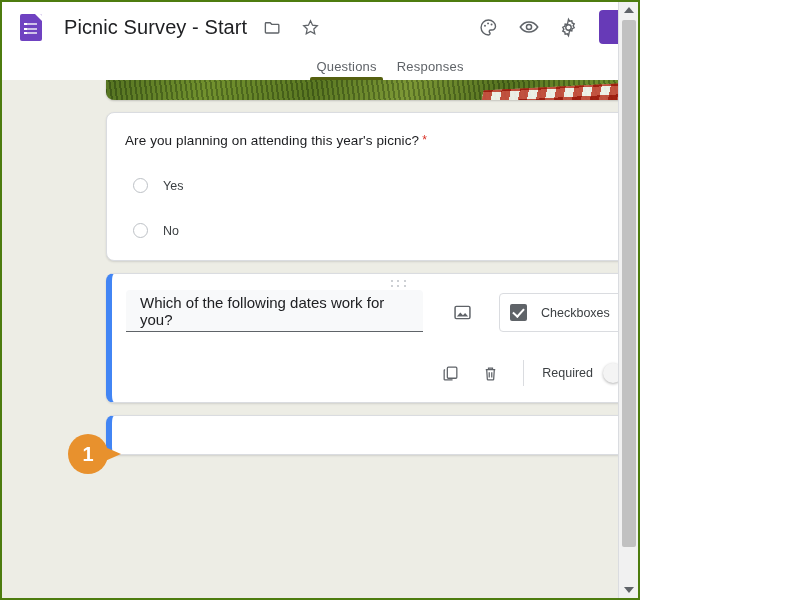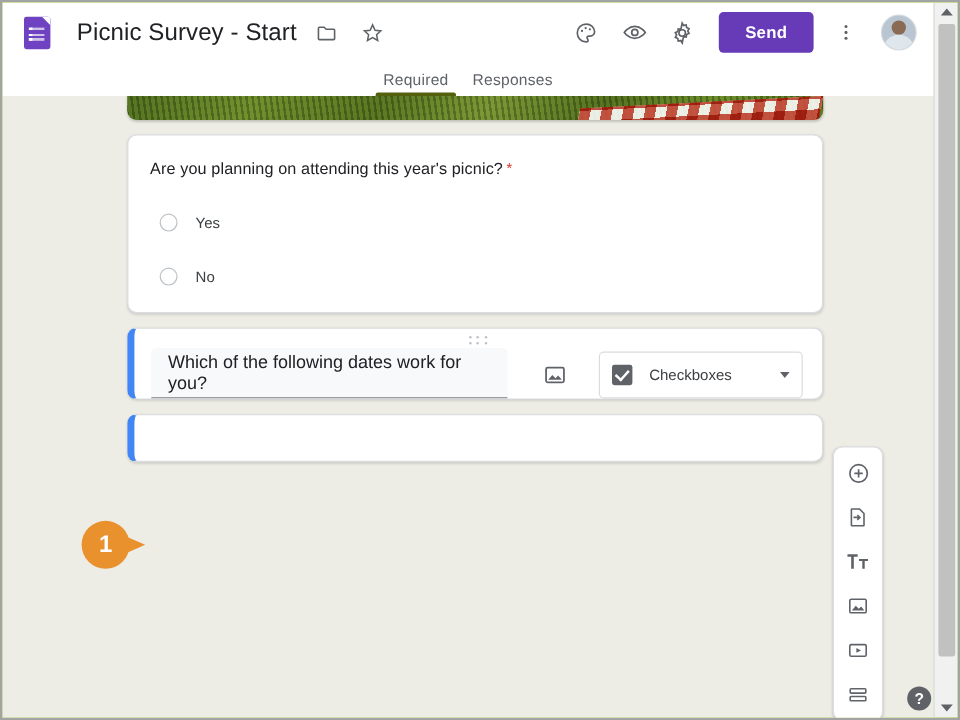--- a/index.html
+++ b/index.html
@@ -6,24 +6,24 @@
 
   html, body {
     width: 800px;
     height: 600px;
     overflow: hidden;
     font-family: "Liberation Sans", sans-serif;
   }
 
   #root {
     position: relative;
-    width: 800px;
+    width: 640px;
     height: 600px;
-    background: #bef264;
-    border: 2px solid #a3a3a3;
+    background: #84cc16;
+    border: 2px solid #4d7c0f;
     overflow: hidden;
   }
 
   
   #topbar {
     position: absolute;
     top: 0; left: 0;
     width: 776px;
     height: 78px;
     background: #ffffff;
@@ -643,21 +643,21 @@
             <circle cx="12" cy="12" r="1.7"></circle>
             <circle cx="12" cy="18.6" r="1.7"></circle>
           </svg>
         </div>
 
         <div id="avatar"></div>
       </div>
     </div>
 
     <div id="tabs">
-      <div class="tab active">Required</div>
+      <div class="tab active">Questions</div>
       <div class="tab">Responses</div>
     </div>
   </div>
 
   <div id="content">
 
     <div id="form-col">
 
       <div id="banner">
         <div id="banner-grass-overlay"></div>
@@ -703,20 +703,48 @@
           </div>
 
           <div id="type-select">
             <div id="type-select-checkbox"></div>
             <div id="type-select-label">Checkboxes</div>
             <div class="caret-down"></div>
           </div>
         </div>
 
 
+        <div id="q2-footer">
+
+          <div class="ft-icon">
+            <svg width="19" height="19" viewBox="0 0 24 24" fill="none" stroke="currentColor" stroke-width="1.6">
+              <rect x="8" y="4" width="12" height="14" rx="1.3"></rect>
+              <path d="M5.2 7.5H4.6A.6.6 0 0 0 4 8.1v11.3c0 .3.3.6.6.6h10"></path>
+            </svg>
+          </div>
+
+          <div class="ft-icon">
+            <svg width="19" height="19" viewBox="0 0 24 24" fill="none" stroke="currentColor" stroke-width="1.6">
+              <path d="M6 7h12M9.5 7V5.2h5V7M7.2 7l.8 12.2c0 .5.4.8.9.8h6.2c.5 0 .9-.3.9-.8L16.8 7"></path>
+              <path d="M10.4 10.3v6.6M13.6 10.3v6.6"></path>
+            </svg>
+          </div>
+
+          <div id="footer-divider"></div>
+
+          <div id="required-label">Required</div>
+
+          <div id="required-toggle"></div>
+
+          <div id="kebab-footer">
+            <span></span>
+              <span></span>
+              <span></span>
+          </div>
+        </div>
       </div>
 
       <div class="card" id="q3-card"></div>
     </div>
 
     <div id="side-toolbar">
 
       <div class="tool-icon">
         <svg width="21" height="21" viewBox="0 0 24 24" fill="none" stroke="currentColor" stroke-width="1.6">
           <circle cx="12" cy="12" r="8.3"></circle>

